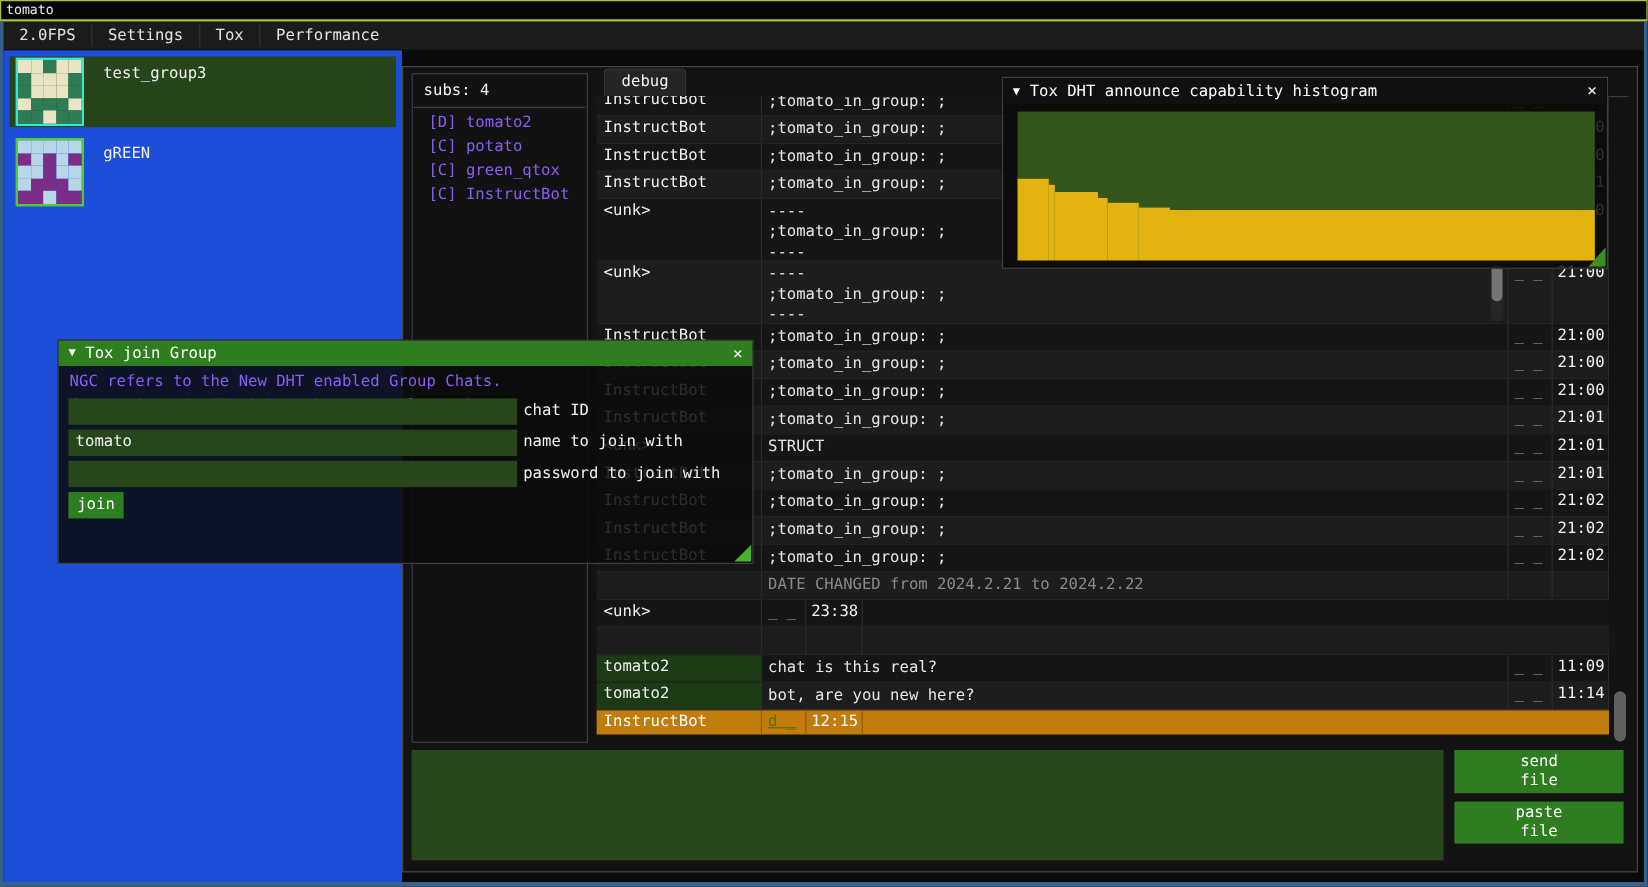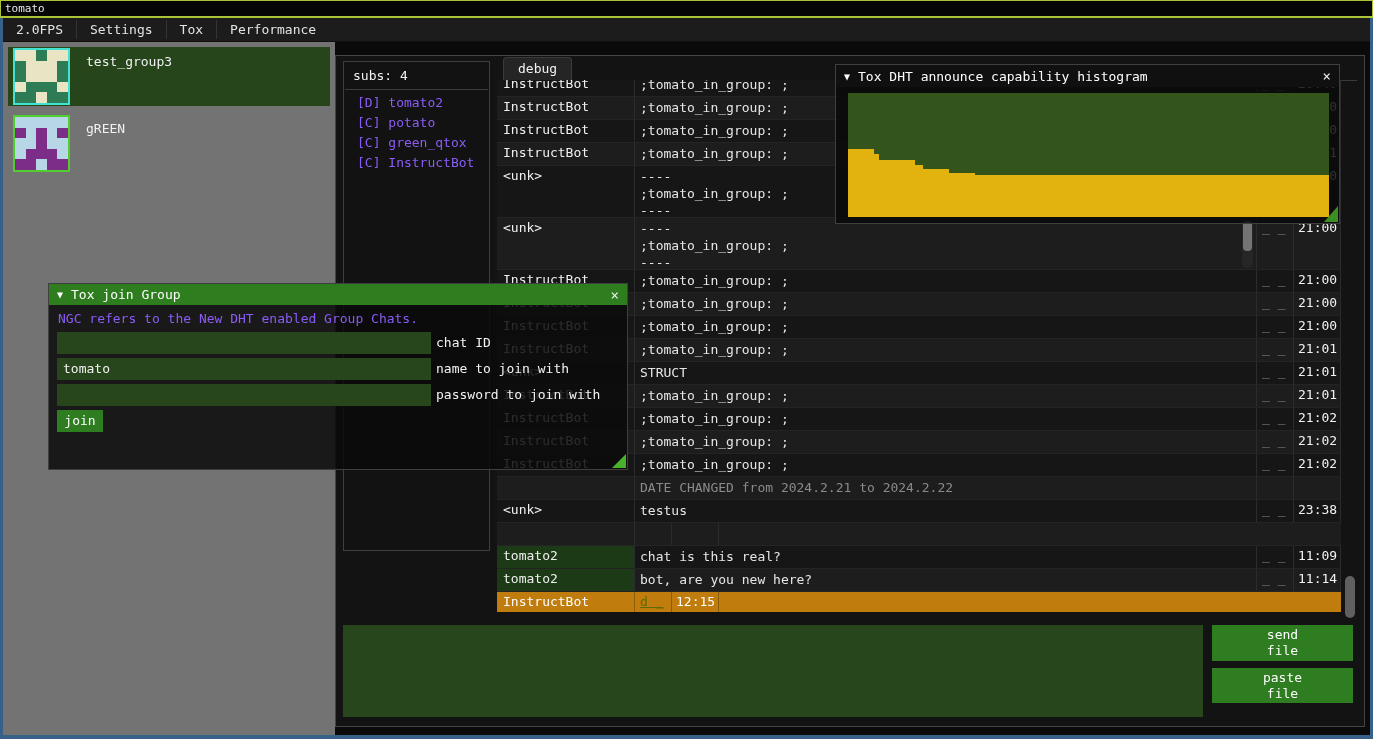--- a/index.html
+++ b/index.html
@@ -15,31 +15,31 @@
   #edge-left  { left:0; top:18px; bottom:0; width:3px; }
   #edge-right { right:0; top:18px; bottom:0; width:3px; }
   #edge-bottom{ left:0; bottom:0; right:0; height:4px; }
 
   #menubar { left:3px; top:18px; right:3px; height:24px; background:#1c1c1c;
              display:flex; align-items:stretch; font-size:13px; border-bottom:1px solid #101010; }
   .menu-item { padding:0 13px; display:flex; align-items:center; color:#e3e3e3; }
   .menu-sep { width:1px; background:#343434; margin:2px 0; }
 
   
-  #sidebar { left:3px; top:42px; width:332px; bottom:4px; background:#737373; }
+  #sidebar { left:3px; top:42px; width:332px; bottom:4px; background:#1d4ed8; }
   .group-row { position:absolute; left:5px; width:322px; height:59px; display:flex; align-items:flex-start; }
   .group-row.selected { background:#26451b; }
   .avatar { width:57px; height:57px; margin:1px 0 0 5px; display:grid;
             grid-template-columns:repeat(5,1fr); grid-template-rows:repeat(5,1fr); }
   .group-label { font-size:13px; margin:7px 0 0 16px; color:#f0f0f0; }
 
   
   #main-window { left:335px; top:55px; width:1030px; height:672px;
                  background:#131313; border:1px solid #454545; }
-  #subs-panel { left:343px; top:61px; width:147px; height:490px;
+  #subs-panel { left:343px; top:61px; width:147px; height:558px;
                 border:1px solid #3f3f3f; background:#121212; font-size:13px; }
   #subs-header { margin:6px 0 0 9px; color:#f0f0f0; }
   #subs-sep { margin:6px 1px 4px 1px; height:1px; background:#3c3c3c; }
   .member { margin:3px 0 3px 13px; line-height:17px; color:#8b5cf6; white-space:nowrap; }
 
   #chat-tab { left:503px; top:57px; height:23px; padding:0 14px; background:#252525;
               font-size:13px; line-height:22px; color:#f2f2f2;
               border:1px solid #3a3a3a; border-bottom:none; border-radius:4px 4px 0 0; }
   #tabline { left:497px; top:80px; width:860px; height:1px; background:#3a3a3a; }
 
@@ -296,21 +296,20 @@
         <div class="cell c-time">21:02</div>
       </div>
       <div class="trow bg-b date-row">
         <div class="cell c-name"></div>
         <div class="cell c-msg">DATE CHANGED from 2024.2.21 to 2024.2.22</div>
         <div class="cell c-stat"></div>
         <div class="cell c-time"></div>
       </div>
       <div class="trow bg-a">
         <div class="cell c-name">&lt;unk&gt;</div>
-        <div class="cell c-msg">testus</div>
         <div class="cell c-stat">_ _</div>
         <div class="cell c-time">23:38</div>
       </div>
       <div class="trow bg-b date-row">
         <div class="cell c-name"></div>
         <div class="cell c-stat"></div>
         <div class="cell c-time"></div>
       </div>
       <div class="trow bg-a">
         <div class="cell c-name name-green">tomato2</div>

